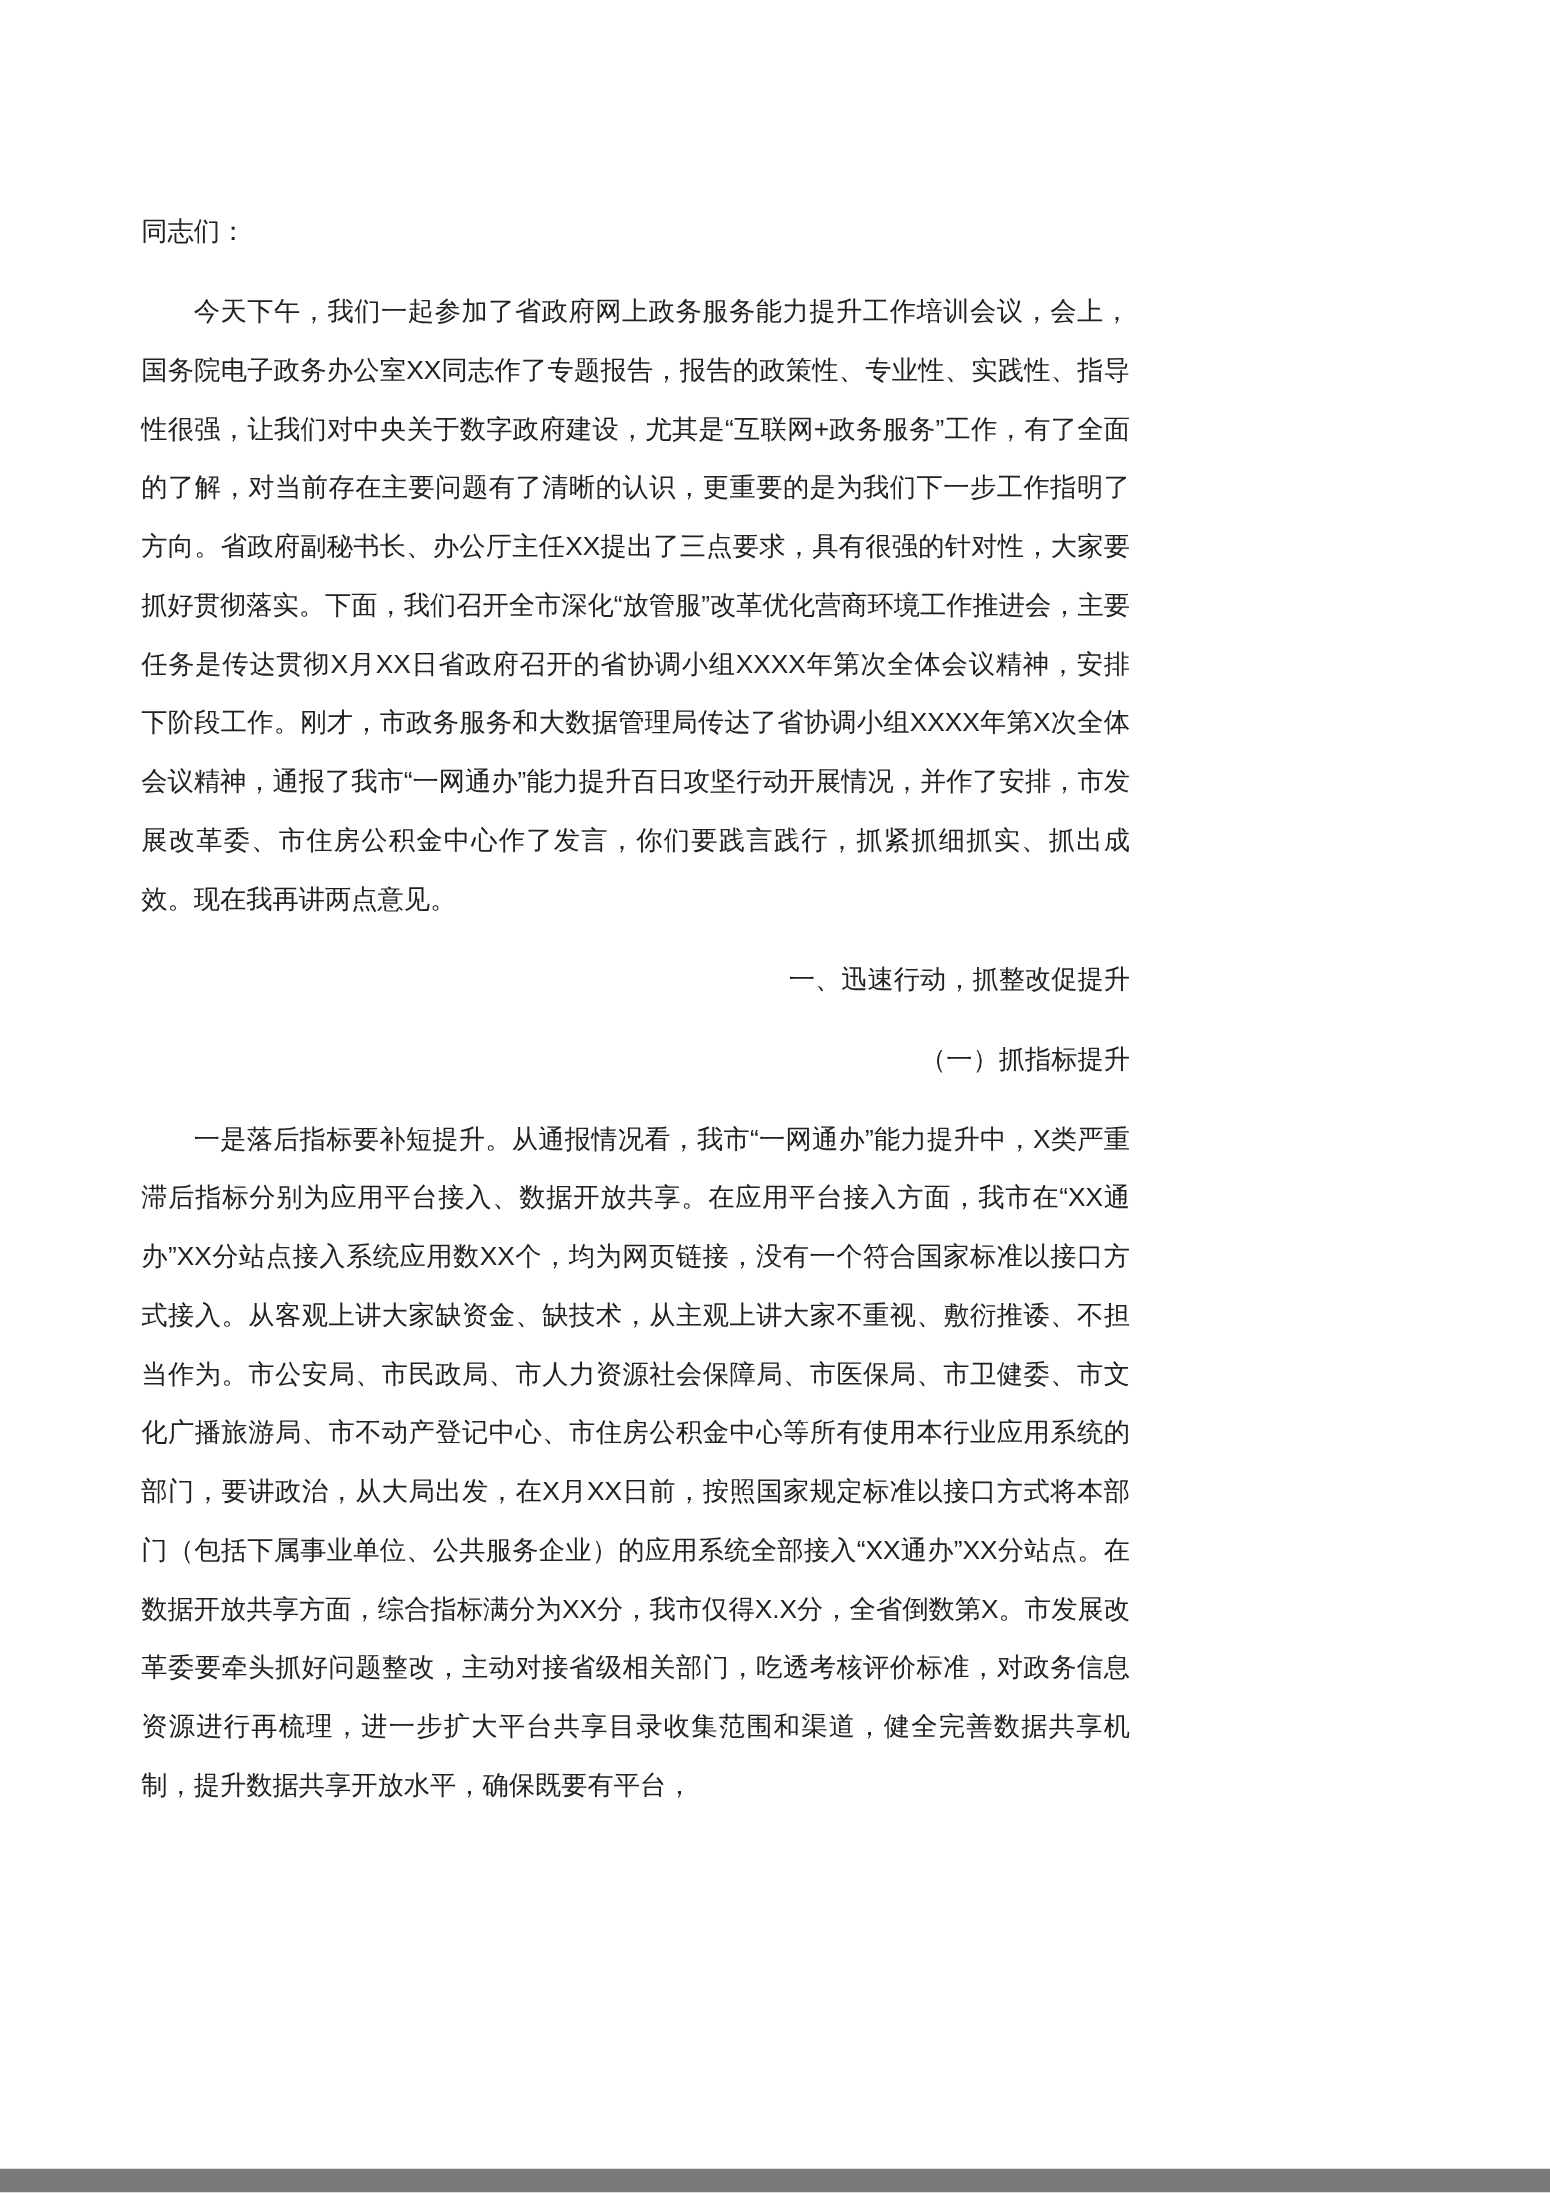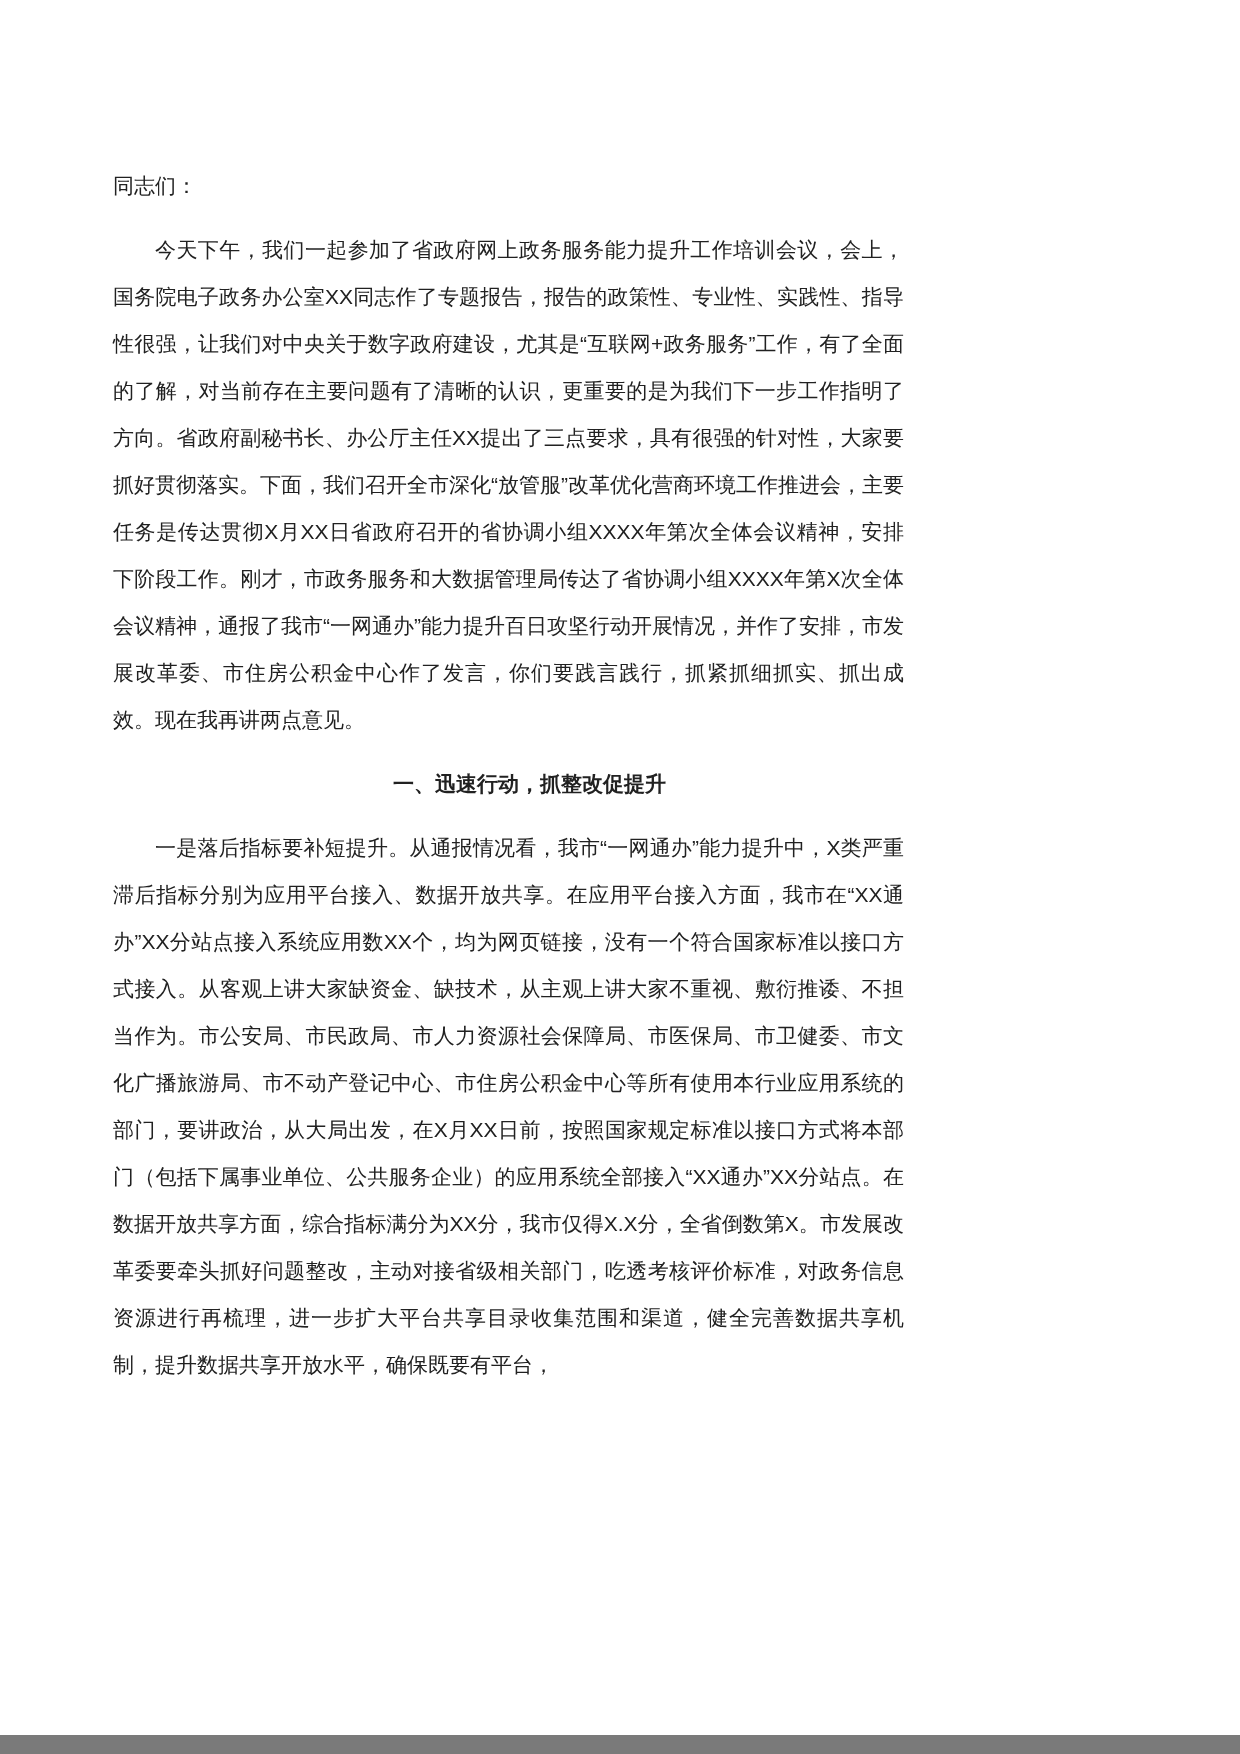--- a/index.html
+++ b/index.html
@@ -32,24 +32,24 @@
   }
   .salutation {
     text-indent: 0;
     text-align: left;
   }
   .para {
     text-indent: 2em;
   }
   .heading {
     text-indent: 2em;
-    font-weight: bold;
+    font-weight: normal;
     margin-top: 13px;
     margin-bottom: 17px;
-    text-align: center;
+    text-align: right;
   }
   .bottom-bar {
     position: absolute;
     left: 0;
     bottom: 0;
     width: 1240px;
     height: 19px;
     background: #7a7a7a;
   }
 </style>
@@ -57,17 +57,18 @@
 <body>
 
 <div class="page">
   <p class="block salutation">同志们：</p>
 
   <p class="block para">今天下午，我们一起参加了省政府网上政务服务能力提升工作培训会议，会上，国务院电子政务办公室XX同志作了专题报告，报告的政策性、专业性、实践性、指导性很强，让我们对中央关于数字政府建设，尤其是“互联网+政务服务”工作，有了全面的了解，对当前存在主要问题有了清晰的认识，更重要的是为我们下一步工作指明了方向。省政府副秘书长、办公厅主任XX提出了三点要求，具有很强的针对性，大家要抓好贯彻落实。下面，我们召开全市深化“放管服”改革优化营商环境工作推进会，主要任务是传达贯彻X月XX日省政府召开的省协调小组XXXX年第次全体会议精神，安排下阶段工作。刚才，市政务服务和大数据管理局传达了省协调小组XXXX年第X次全体会议精神，通报了我市“一网通办”能力提升百日攻坚行动开展情况，并作了安排，市发展改革委、市住房公积金中心作了发言，你们要践言践行，抓紧抓细抓实、抓出成效。现在我再讲两点意见。</p>
 
   <h2 class="block heading">一、迅速行动，抓整改促提升</h2>
 
 
+  <h3 class="block heading">（一）抓指标提升</h3>
 
   <p class="block para">一是落后指标要补短提升。从通报情况看，我市“一网通办”能力提升中，X类严重滞后指标分别为应用平台接入、数据开放共享。在应用平台接入方面，我市在“XX通办”XX分站点接入系统应用数XX个，均为网页链接，没有一个符合国家标准以接口方式接入。从客观上讲大家缺资金、缺技术，从主观上讲大家不重视、敷衍推诿、不担当作为。市公安局、市民政局、市人力资源社会保障局、市医保局、市卫健委、市文化广播旅游局、市不动产登记中心、市住房公积金中心等所有使用本行业应用系统的部门，要讲政治，从大局出发，在X月XX日前，按照国家规定标准以接口方式将本部门（包括下属事业单位、公共服务企业）的应用系统全部接入“XX通办”XX分站点。在数据开放共享方面，综合指标满分为XX分，我市仅得X.X分，全省倒数第X。市发展改革委要牵头抓好问题整改，主动对接省级相关部门，吃透考核评价标准，对政务信息资源进行再梳理，进一步扩大平台共享目录收集范围和渠道，健全完善数据共享机制，提升数据共享开放水平，确保既要有平台，</p>
 </div>
 
 <div class="bottom-bar"></div>
 
 </body></html>

